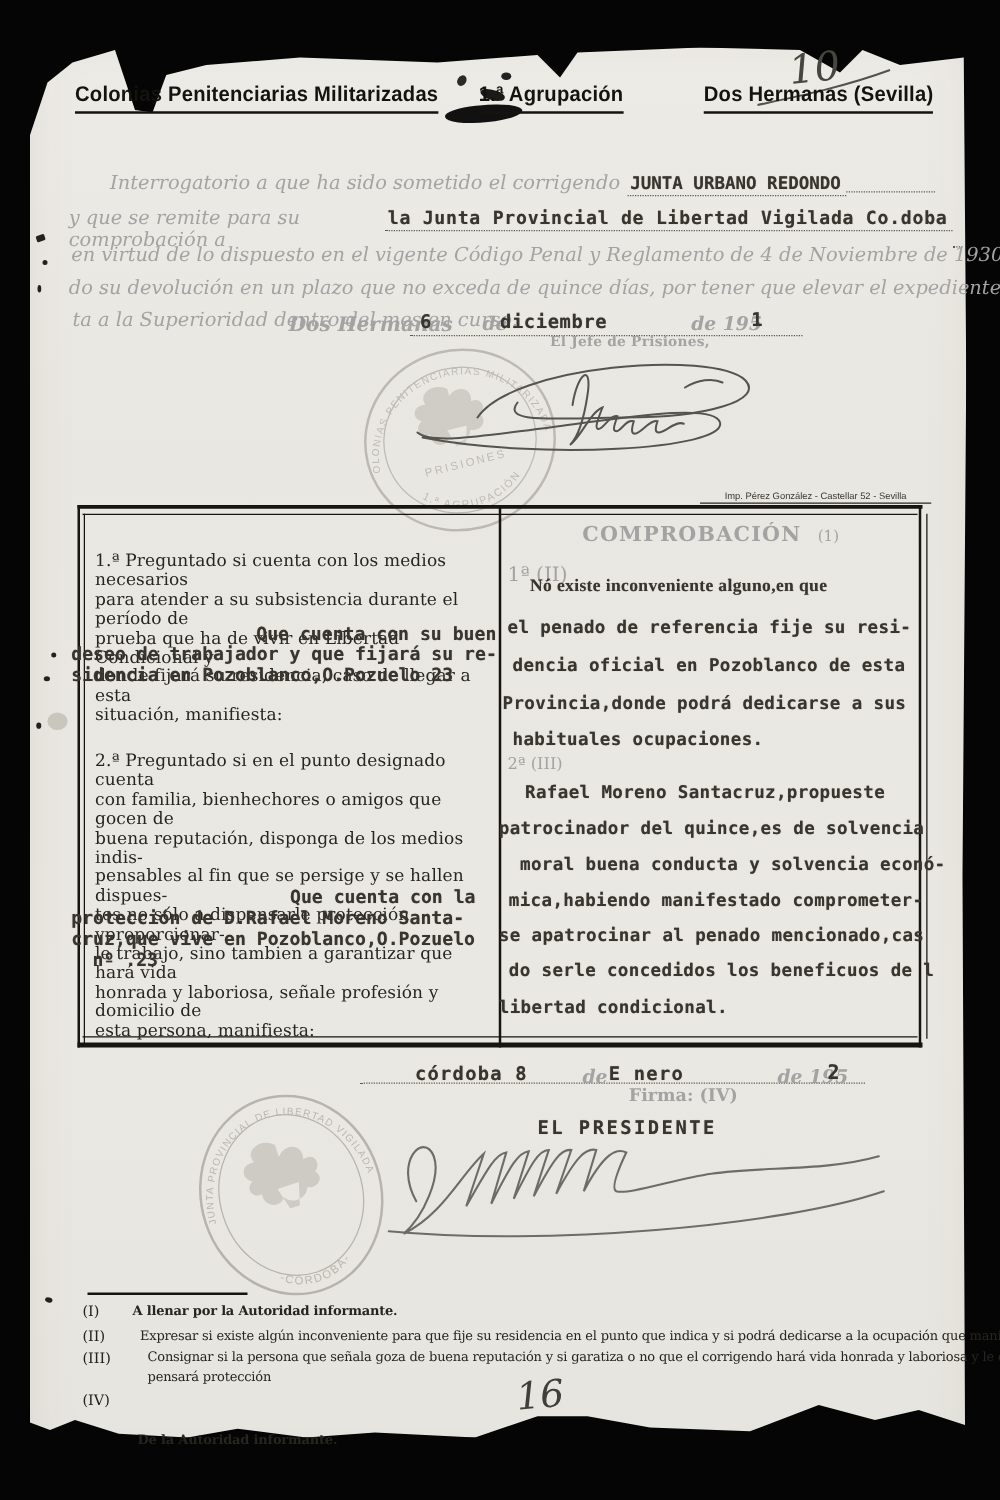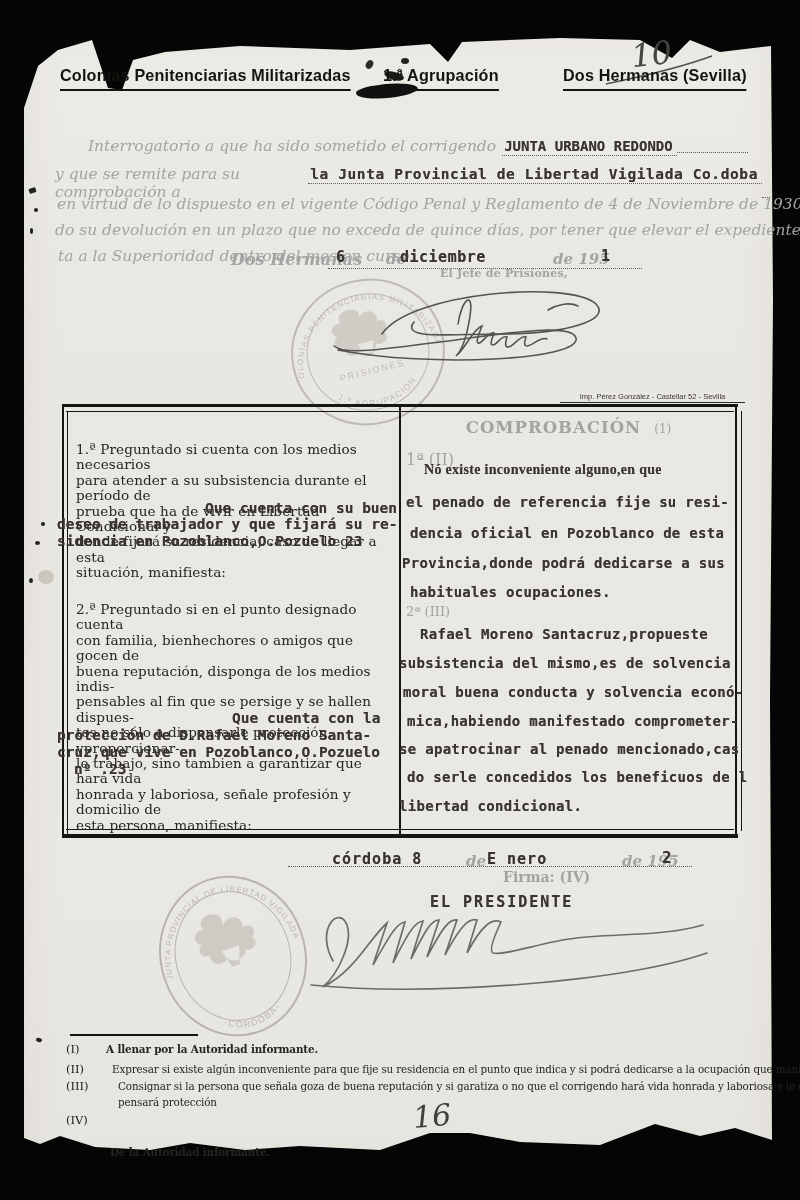--- a/index.html
+++ b/index.html
@@ -167,22 +167,22 @@
   </div>
   <div class="abs printed" style="left:406px;top:440px;font-size:16px;margin-top:10px;">1ª  (II)</div>
   <div class="abs typed" style="left:424px;top:462px;font-size:14px;letter-spacing:.3px;font-family:Liberation Serif, serif;">Nó existe inconveniente alguno,en que</div>
   <div class="abs typed" style="left:406px;top:494px;font-size:14px;letter-spacing:.3px;">el penado de referencia fije su resi-</div>
   <div class="abs typed" style="left:410px;top:525px;font-size:14px;letter-spacing:.3px;">dencia oficial en Pozoblanco de esta</div>
   <div class="abs typed" style="left:402px;top:555px;font-size:14px;letter-spacing:.3px;">Provincia,donde podrá dedicarse a sus</div>
   <div class="abs typed" style="left:410px;top:584px;font-size:14px;letter-spacing:.3px;">habituales ocupaciones.</div>
 
   <div class="abs printed" style="left:406px;top:604px;font-size:13px;">2ª  (III)</div>
   <div class="abs typed" style="left:420px;top:626px;font-size:14px;letter-spacing:.3px;">Rafael Moreno Santacruz,propueste</div>
-  <div class="abs typed" style="left:399px;top:655px;font-size:14px;letter-spacing:.3px;">subsistencia del mismo,es de solvencia</div>
-  <div class="abs typed" style="left:403px;top:684px;font-size:14px;letter-spacing:.3px;">moral buena conducta y solvencia econó-</div>
+  <div class="abs typed" style="left:399px;top:655px;font-size:14px;letter-spacing:.3px;">patrocinador del quince,es de solvencia</div>
+  <div class="abs typed" style="left:416px;top:684px;font-size:14px;letter-spacing:.3px;">moral buena conducta y solvencia econó-</div>
   <div class="abs typed" style="left:407px;top:713px;font-size:14px;letter-spacing:.3px;">mica,habiendo manifestado comprometer-</div>
   <div class="abs typed" style="left:399px;top:741px;font-size:14px;letter-spacing:.3px;">se apatrocinar al penado mencionado,cas</div>
   <div class="abs typed" style="left:407px;top:769px;font-size:14px;letter-spacing:.3px;">do serle concedidos los beneficuos de l</div>
   <div class="abs typed" style="left:399px;top:798px;font-size:14px;letter-spacing:.3px;">libertad condicional.</div>
 
   <div class="abs leaderline" style="left:288px;top:850px;width:404px;height:16px;"></div>
   <div class="abs typed" style="left:332px;top:850px;font-size:15px;letter-spacing:1px;">córdoba 8</div>
   <div class="abs printed it bold" style="left:466px;top:852px;font-size:15px;">de</div>
   <div class="abs typed" style="left:487px;top:850px;font-size:15px;letter-spacing:1px;">E nero</div>
   <div class="abs printed it bold" style="left:622px;top:852px;font-size:15px;">de 195</div>

